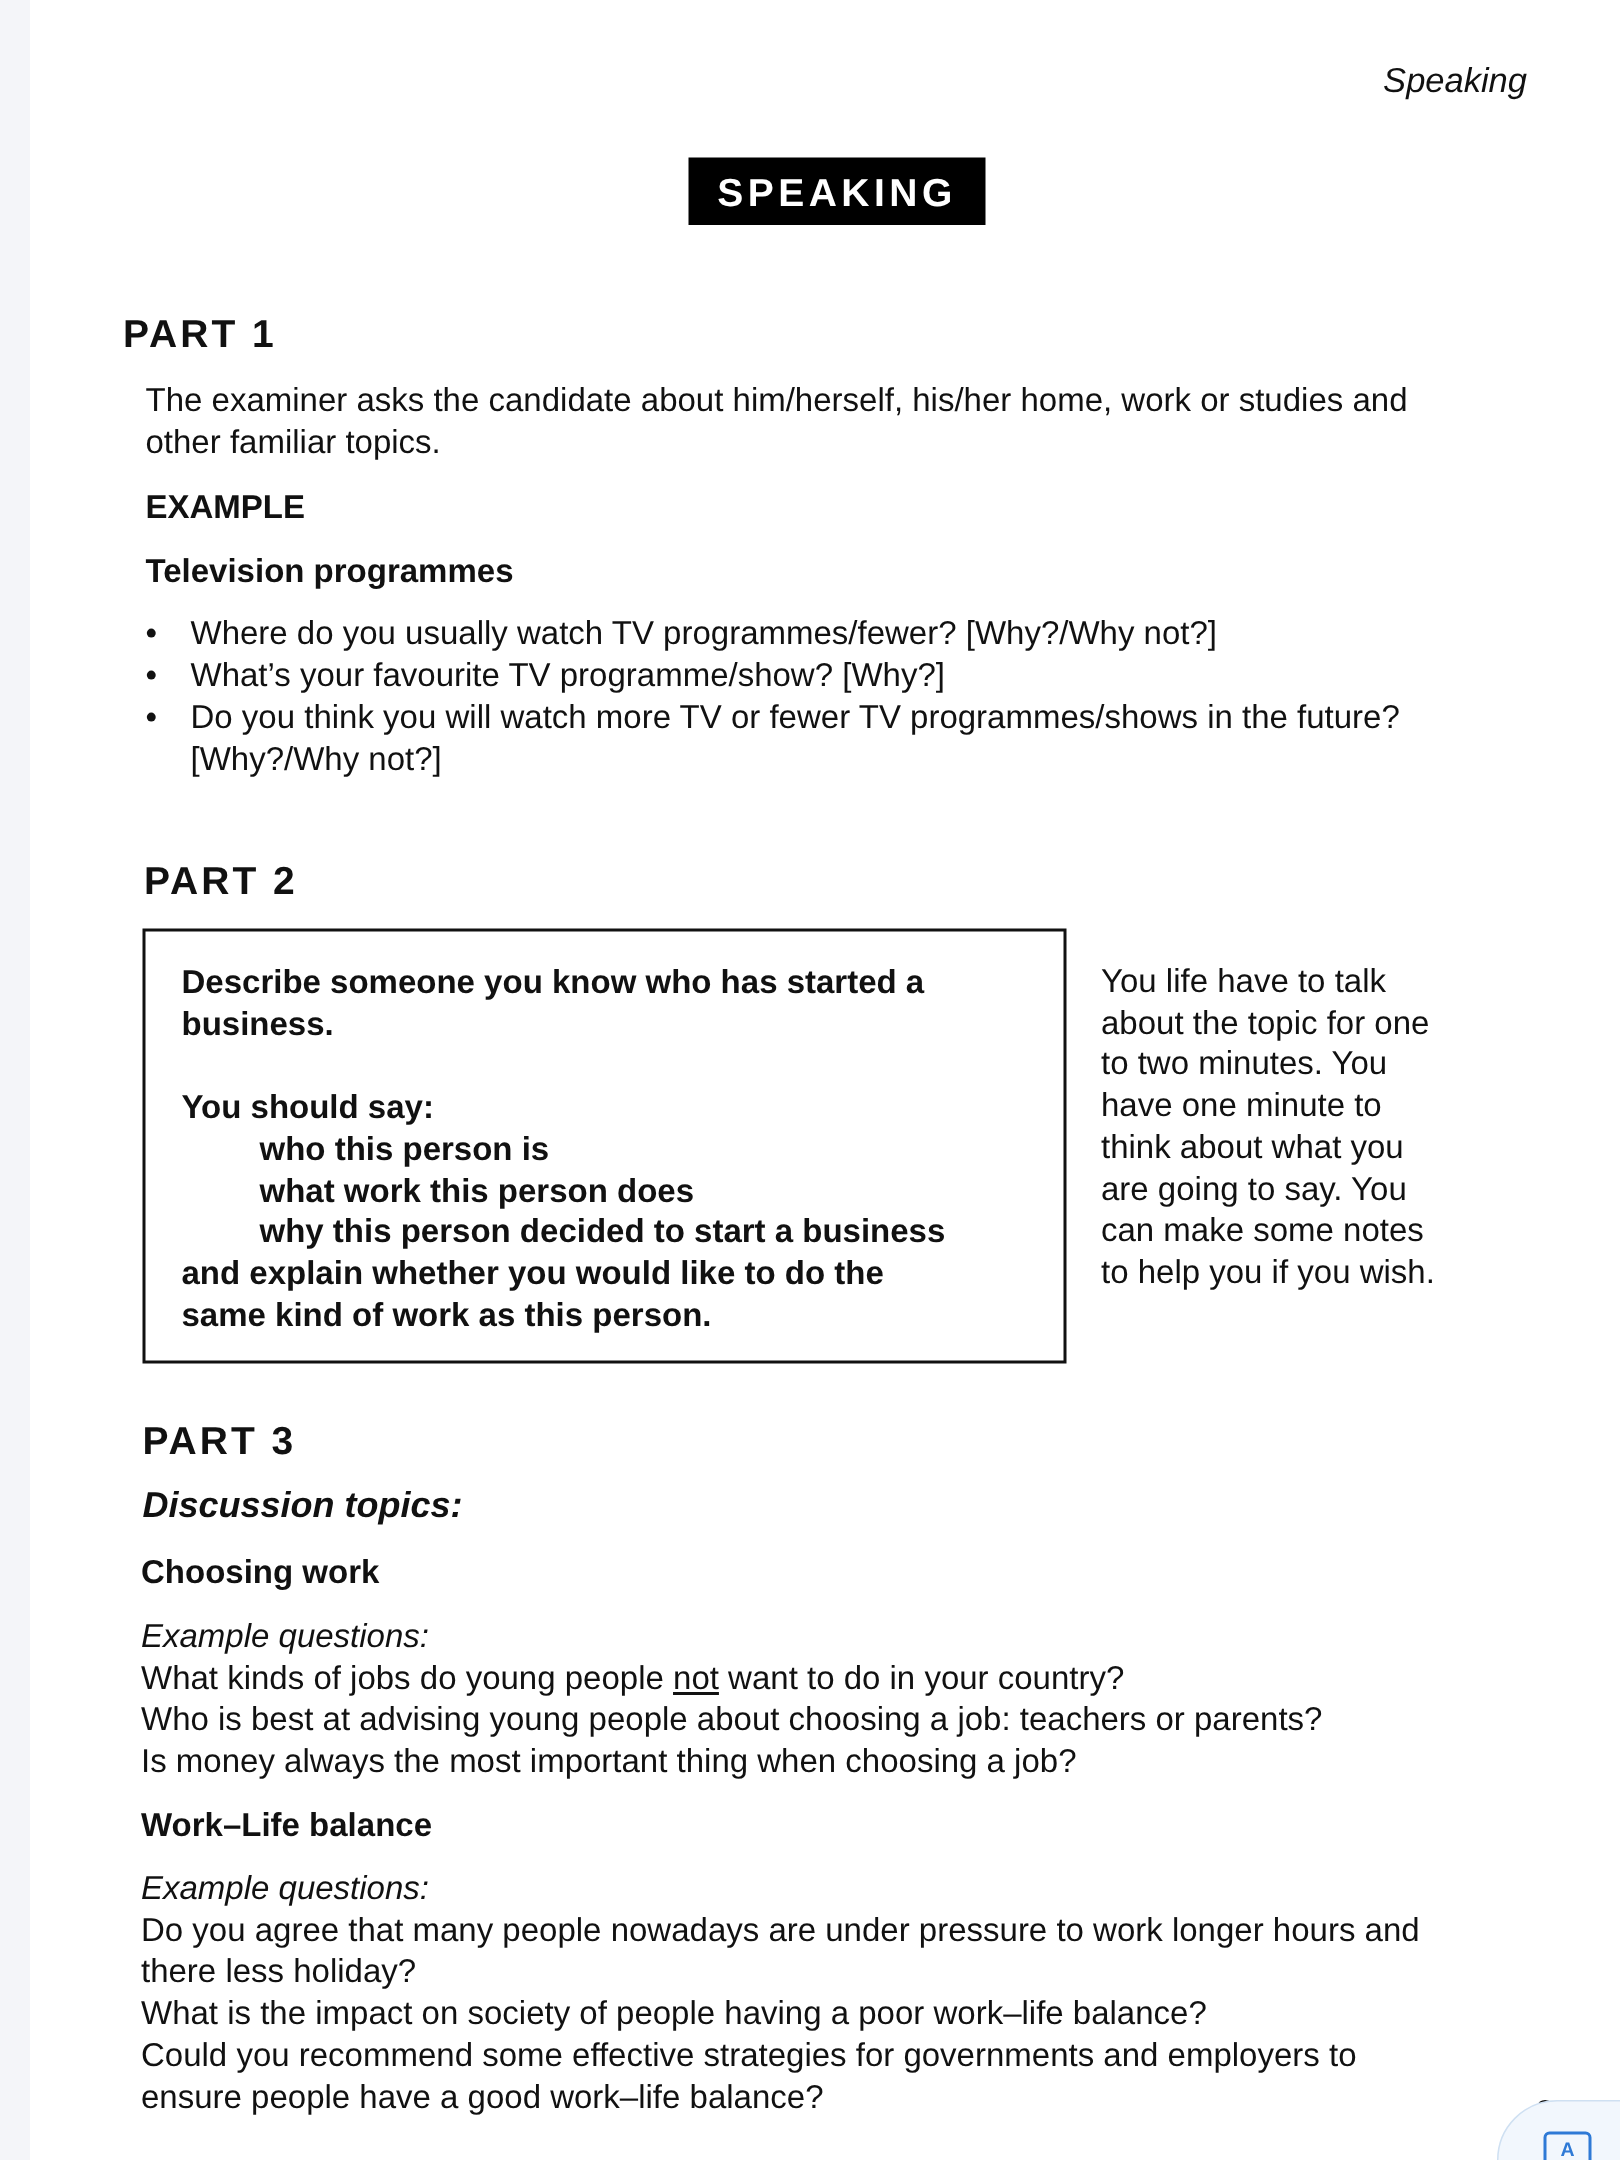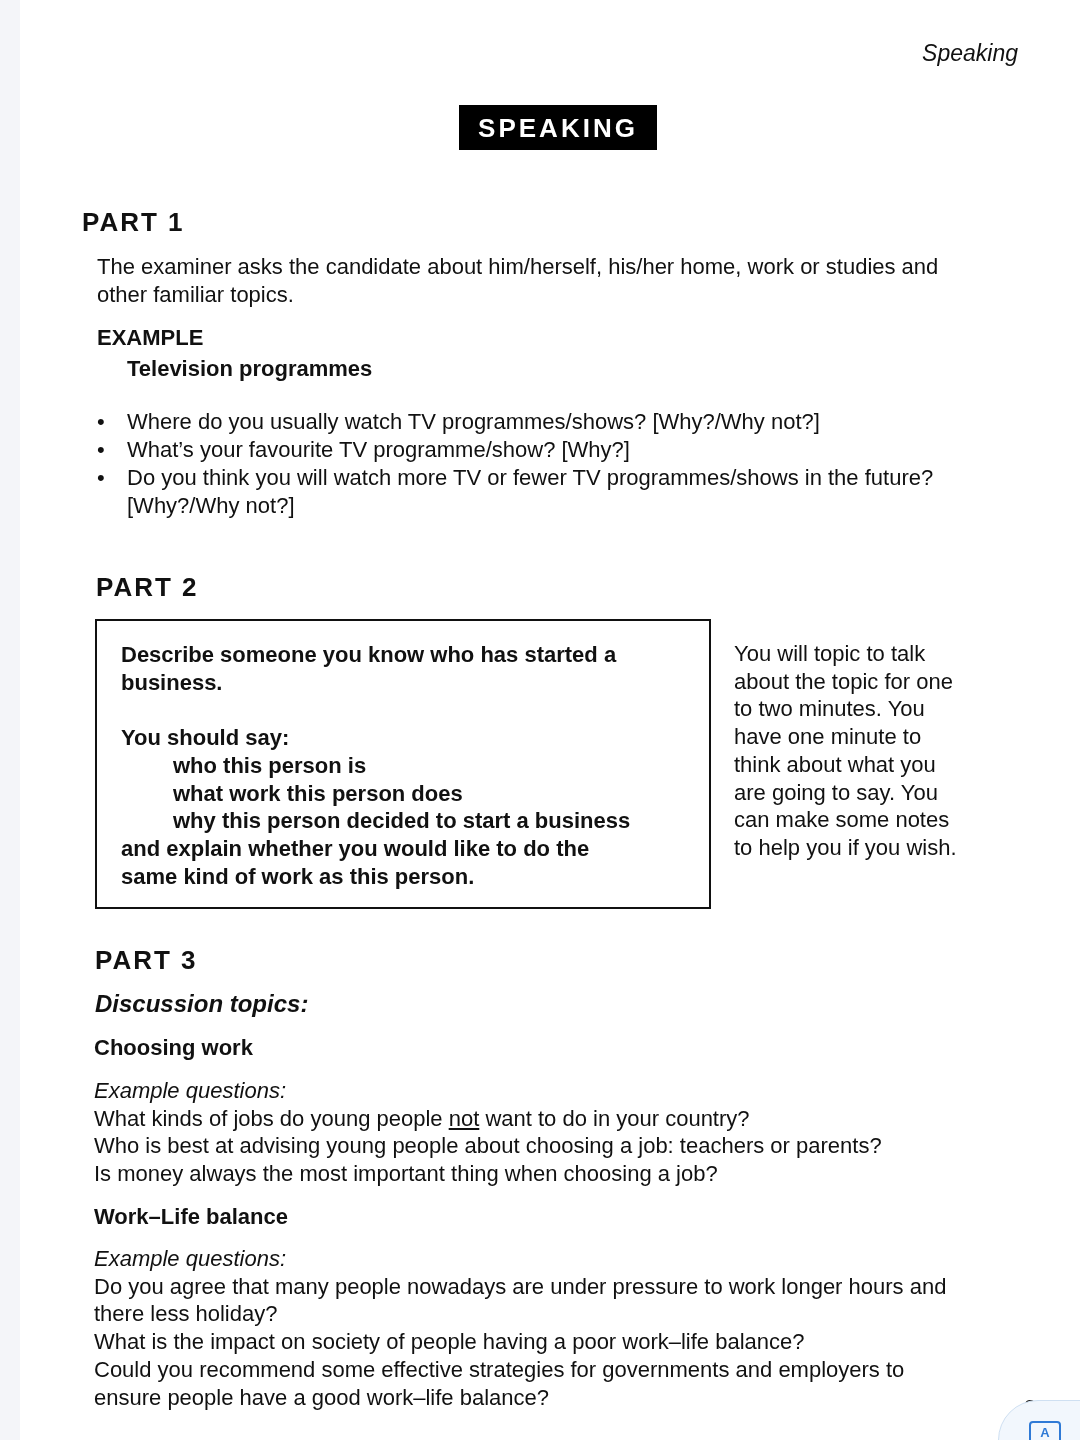--- a/index.html
+++ b/index.html
@@ -52,43 +52,43 @@
 <div class="page">
   <div class="running-head">Speaking</div>
   <div class="title-badge">SPEAKING</div>
 
   <div class="part-heading" style="left:62px; top:207px;">PART 1</div>
   <div class="text" style="left:77px; top:253px; width:960px;">
     <div>The examiner asks the candidate about him/herself, his/her home, work or studies and</div>
     <div>other familiar topics.</div>
   </div>
   <div class="sub-heading" style="left:77px; top:325px;">EXAMPLE</div>
-  <div class="sub-heading" style="left:77px; top:356px;margin-left:30px;">Television programmes</div>
+  <div class="sub-heading" style="left:77px; top:368px;">Television programmes</div>
   <ul class="bullets">
-    <li>Where do you usually watch TV programmes/shows? [Why?/Why not?]</li>
+    <li>Where do you usually watch TV programmes/fewer? [Why?/Why not?]</li>
     <li>What’s your favourite TV programme/show? [Why?]</li>
     <li style="width:840px;">Do you think you will watch more TV or fewer TV programmes/shows in the future? [Why?/Why not?]</li>
   </ul>
 
   <div class="part-heading" style="left:76px; top:572px;">PART 2</div>
   <div class="cue-card">
     <div class="inner">
       <div>Describe someone you know who has started a</div>
       <div>business.</div>
       <div style="height:27.7px;"></div>
       <div>You should say:</div>
       <div class="indent">who this person is</div>
       <div class="indent">what work this person does</div>
       <div class="indent">why this person decided to start a business</div>
       <div>and explain whether you would like to do the</div>
       <div>same kind of work as this person.</div>
     </div>
   </div>
   <div class="side-note">
-    <div>You will topic to talk</div>
+    <div>You life have to talk</div>
     <div>about the topic for one</div>
     <div>to two minutes. You</div>
     <div>have one minute to</div>
     <div>think about what you</div>
     <div>are going to say. You</div>
     <div>can make some notes</div>
     <div>to help you if you wish.</div>
   </div>
 
   <div class="part-heading" style="left:75px; top:945px;">PART 3</div>

